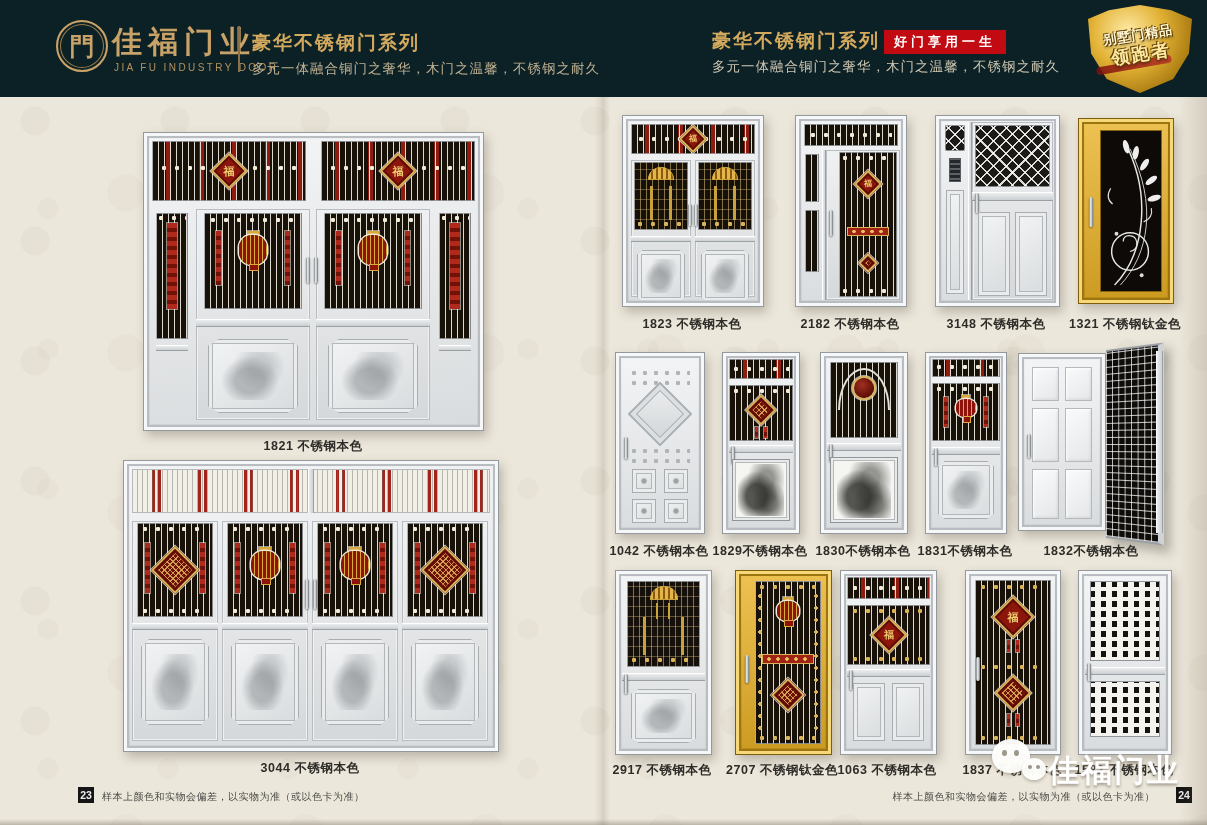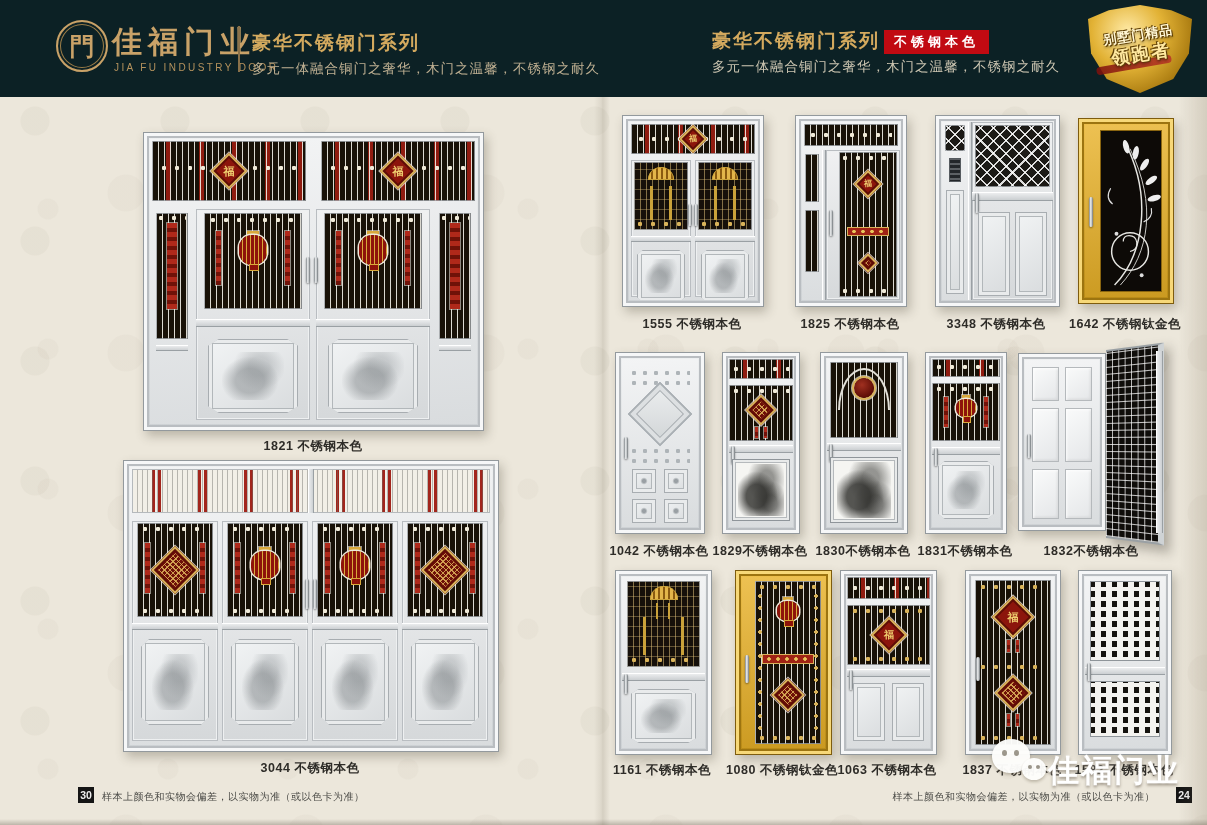--- a/index.html
+++ b/index.html
@@ -155,21 +155,21 @@
   <div class="header">
     <div class="logo">
         <span>門</span>
       </div>
     <div class="brand">佳福门业</div>
     <div class="branden">JIA FU INDUSTRY DOOR</div>
     <div class="hdiv"></div>
     <div class="stitle" style="left:252px;top:30px">豪华不锈钢门系列</div>
     <div class="stag" style="left:252px;top:60px;color:#bfb092">多元一体融合铜门之奢华，木门之温馨，不锈钢之耐久</div>
     <div class="stitle" style="left:712px;top:28px">豪华不锈钢门系列</div>
-    <div class="slogan">不锈钢本色</div>
+    <div class="slogan">好门享用一生</div>
     <div class="stag" style="left:712px;top:58px;color:#cdc6b2">多元一体融合铜门之奢华，木门之温馨，不锈钢之耐久</div>
     <div class="shield">
       <div class="s1"></div>
       <div class="sribbon"></div>
       <div class="stxt">
         <div class="l1">别墅门精品</div>
         <div class="l2">领跑者</div>
       </div>
     </div>
   </div>
@@ -395,24 +395,24 @@
           <ellipse cx="45" cy="34" rx="3" ry="7" fill="#eee" transform="rotate(35 45 34)"></ellipse>
           <ellipse cx="52" cy="50" rx="3" ry="7" fill="#eee" transform="rotate(55 52 50)"></ellipse>
           <ellipse cx="55" cy="68" rx="3" ry="7" fill="#eee" transform="rotate(75 55 68)"></ellipse>
           <circle cx="42" cy="146" r="2" fill="#ddd"></circle>
             <circle cx="16" cy="104" r="2" fill="#ddd"></circle>
         </svg>
       </div>
       <div class="hdl" style="left:4px;top:72px;height:30px"></div>
     </div>
   </div>
-  <div class="dlabel" style="left:692px;top:316px">1555 不锈钢本色</div>
-  <div class="dlabel" style="left:850px;top:316px">1825 不锈钢本色</div>
-  <div class="dlabel" style="left:996px;top:316px">3348 不锈钢本色</div>
-  <div class="dlabel" style="left:1125px;top:316px">1642 不锈钢钛金色</div>
+  <div class="dlabel" style="left:692px;top:316px">1823 不锈钢本色</div>
+  <div class="dlabel" style="left:850px;top:316px">2182 不锈钢本色</div>
+  <div class="dlabel" style="left:996px;top:316px">3148 不锈钢本色</div>
+  <div class="dlabel" style="left:1125px;top:316px">1321 不锈钢钛金色</div>
 
   <div class="door" style="left:615px;top:352px;width:88px;height:180px">
     <div class="din">
       <div class="chevr" style="left:8px;right:8px;top:10px"></div>
       <div class="chevr" style="left:8px;right:8px;top:20px"></div>
       <div class="demb" style="left:50%;top:32px;width:46px;height:46px;margin-left:-23px"></div>
       <div class="chevr" style="left:8px;right:8px;top:88px"></div>
       <div class="chevr" style="left:8px;right:8px;top:98px"></div>
       <div class="emb rosq" style="left:10px;top:110px;width:24px;height:24px"></div>
       <div class="emb rosq" style="left:42px;top:110px;width:24px;height:24px"></div>
@@ -571,27 +571,27 @@
   </div>
 
   <div class="door" style="left:1078px;top:570px;width:92px;height:183px">
     <div class="din">
       <div class="maze" style="left:5px;right:5px;top:4px;height:80px"></div>
       <div class="rail" style="left:0;right:0;top:90px;height:8px"></div>
       <div class="maze" style="left:5px;right:5px;top:104px;height:56px"></div>
       <div class="hdl" style="left:2px;top:86px;height:18px"></div>
     </div>
   </div>
-  <div class="dlabel" style="left:662px;top:762px">1161 不锈钢本色</div>
-  <div class="dlabel" style="left:782px;top:762px">1080 不锈钢钛金色</div>
+  <div class="dlabel" style="left:662px;top:762px">2917 不锈钢本色</div>
+  <div class="dlabel" style="left:782px;top:762px">2707 不锈钢钛金色</div>
   <div class="dlabel" style="left:887px;top:762px">1063 不锈钢本色</div>
   <div class="dlabel" style="left:1012px;top:762px">1837 不锈钢本色</div>
   <div class="dlabel" style="left:1124px;top:762px">1582 不锈钢本色</div>
 
-  <div class="pgnum" style="left:78px;top:787px">30</div>
+  <div class="pgnum" style="left:78px;top:787px">23</div>
   <div class="fnote" style="left:102px;top:790px">样本上颜色和实物会偏差，以实物为准（或以色卡为准）</div>
   <div class="fnote" style="right:52px;top:790px">样本上颜色和实物会偏差，以实物为准（或以色卡为准）</div>
   <div class="pgnum" style="left:1176px;top:787px">24</div>
 
   <div class="wmb" style="left:992px;top:739px;width:38px;height:34px">
     <div class="wmeye" style="left:10px;top:11px;width:5px;height:6px"></div>
     <div class="wmeye" style="left:22px;top:11px;width:5px;height:6px"></div>
   </div>
   <div class="wmb" style="left:1022px;top:758px;width:24px;height:22px">
     <div class="wmeye" style="left:6px;top:7px;width:4px;height:4px"></div>

